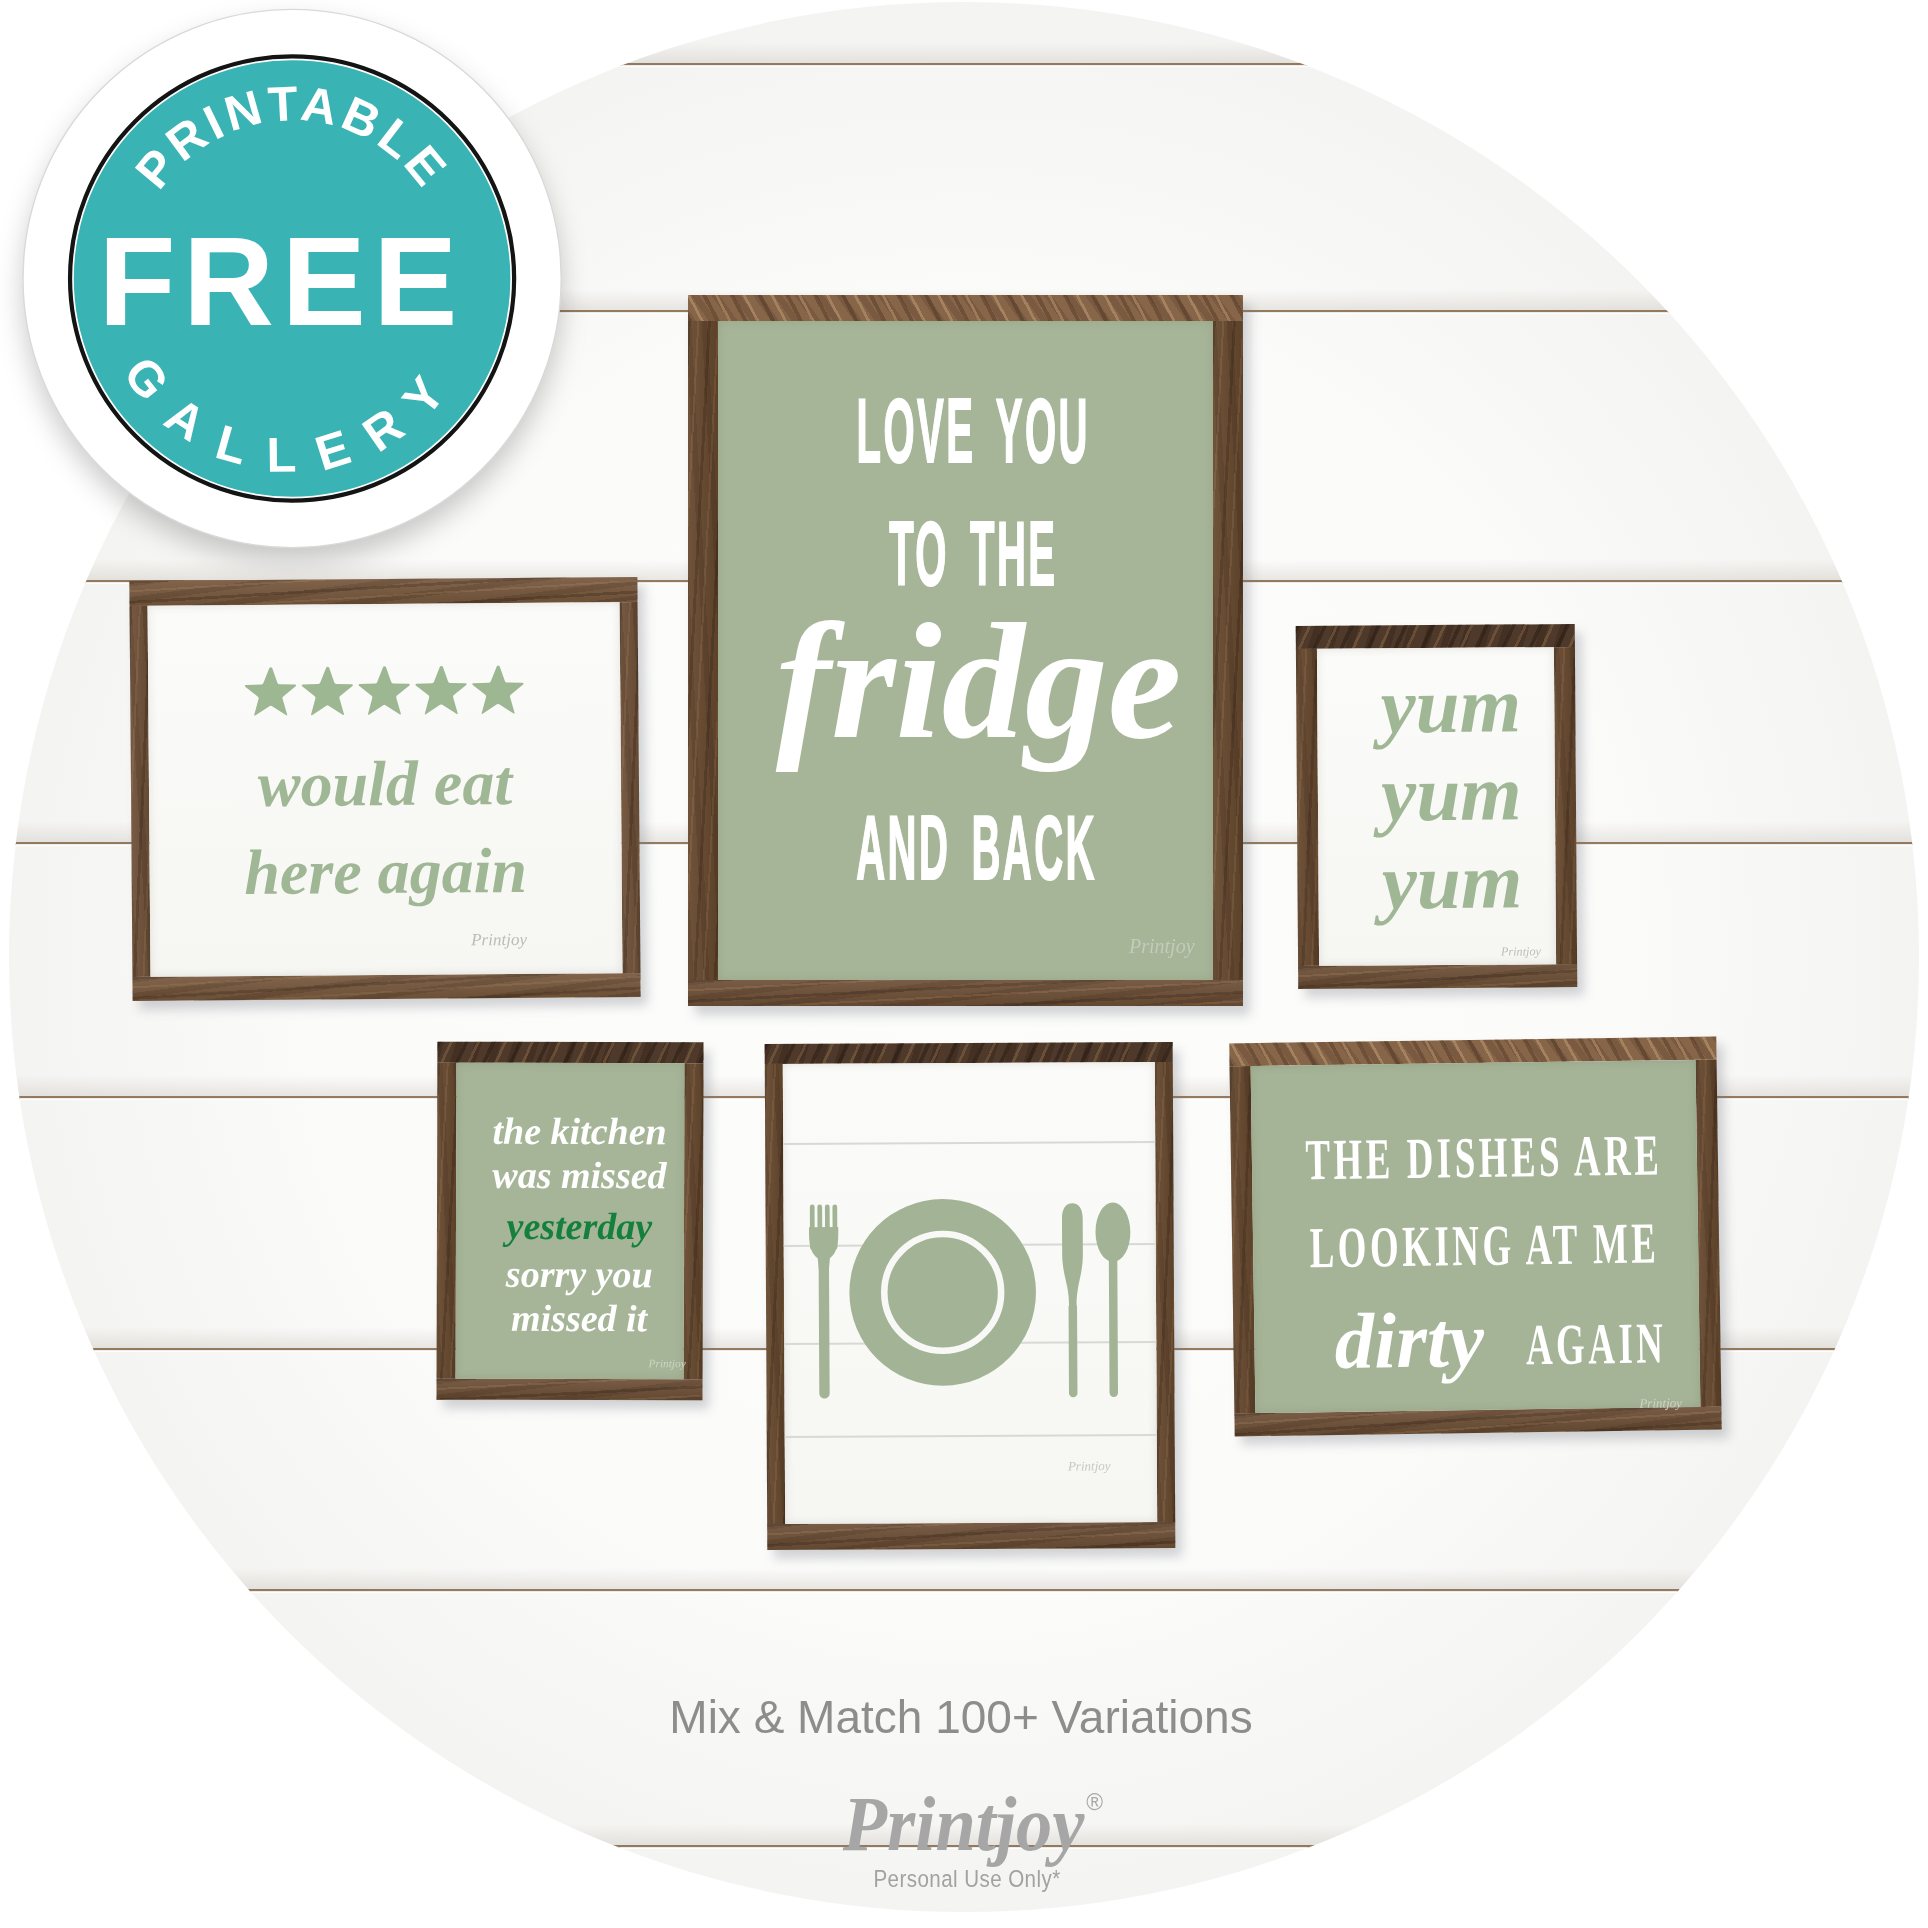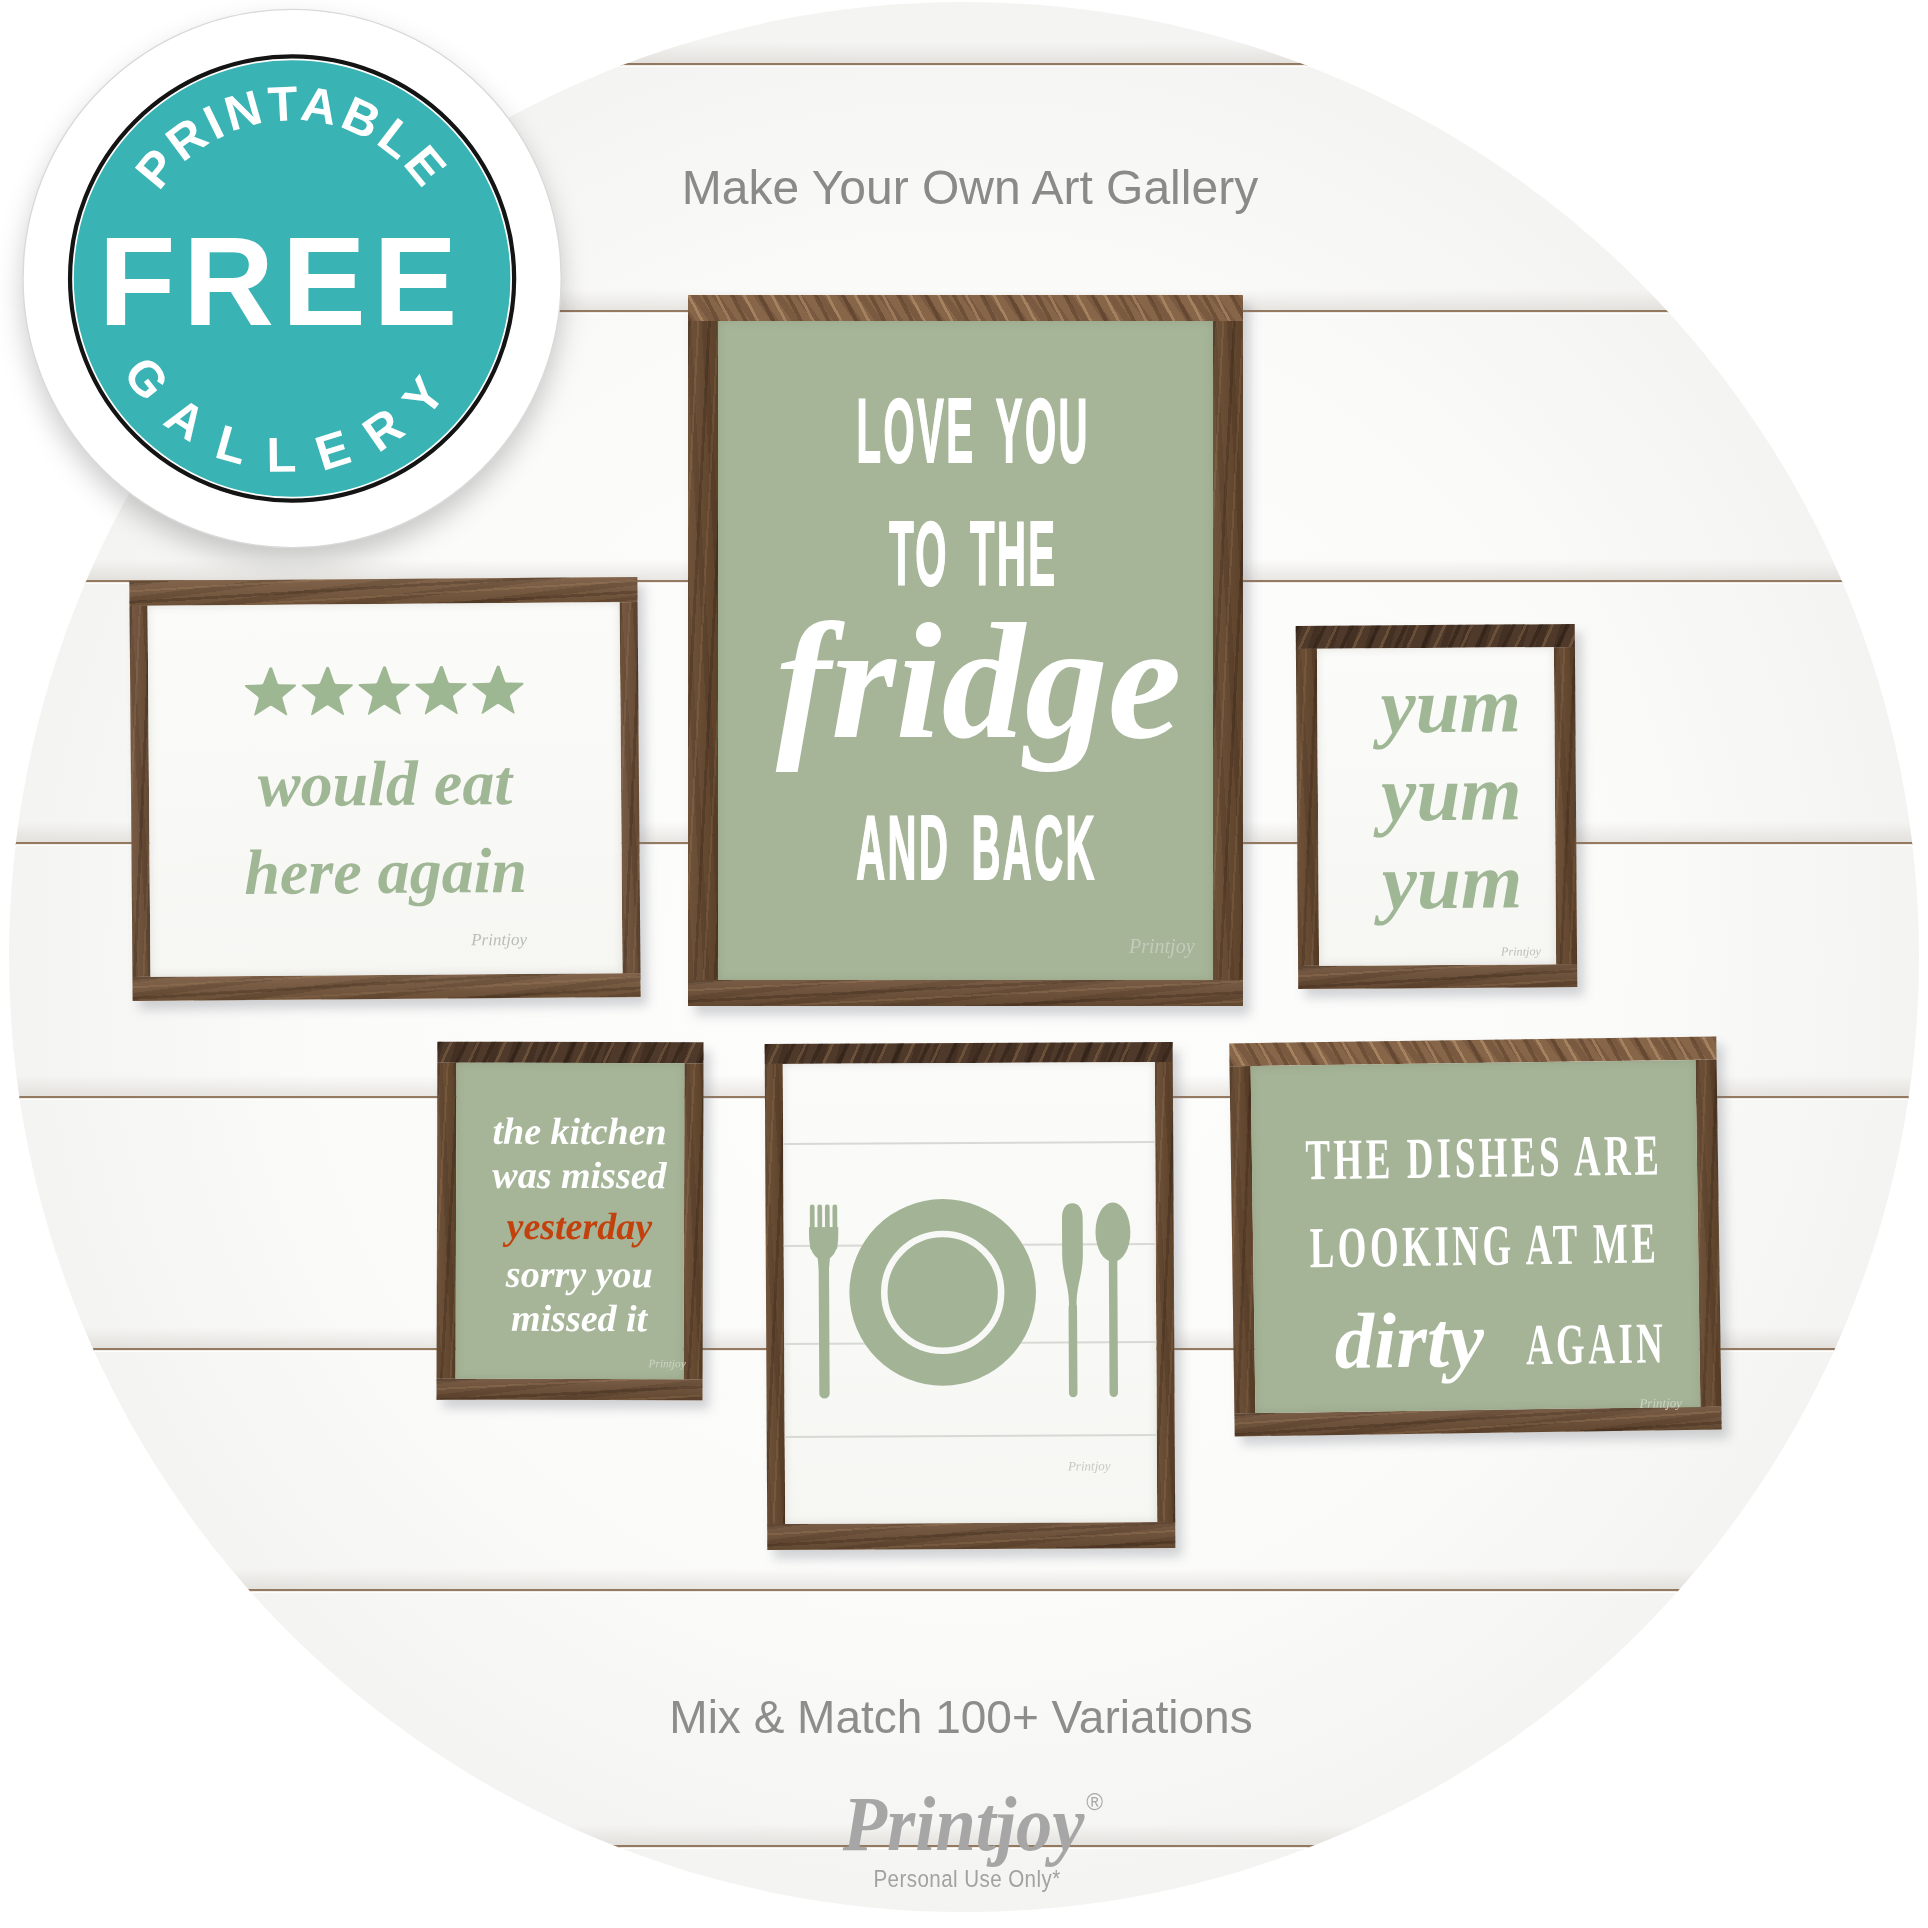--- a/index.html
+++ b/index.html
@@ -92,21 +92,20 @@
         <div class="line"></div>
         <div class="hi"></div>
       </div>
     <div class="gap" style="top:1822px;">
         <div class="shade"></div>
         <div class="line"></div>
         <div class="hi"></div>
       </div>
   </div>
 
-  <div class="cap" style="left:970px;top:160px;transform:translateX(-50%);font-size:48px;color:#8a8a8a;">Make Your Own Art Gallery</div>
 
   <div class="frame" id="f1" style="left:131px;top:579px;width:508px;height:420px;transform:rotate(-0.45deg);">
     <div class="wood" style="left:0;top:0;width:100%;height:24.5px;"></div>
     <div class="wood" style="left:0;bottom:0;width:100%;height:24.5px;"></div>
     <div class="wood v" style="left:0;top:24.5px;width:18px;bottom:24.5px;"></div>
     <div class="wood v" style="right:0;top:24.5px;width:18px;bottom:24.5px;"></div>
 
     <div class="panel white" style="left:18px;top:24.5px;right:18px;bottom:24.5px;"></div>
 
     <div class="abs ctr" style="left:0;top:85px;width:508px;height:55px;">
@@ -165,21 +164,21 @@
   </div>
 
   <div class="frame" id="f4" style="left:437px;top:1042px;width:266px;height:358px;transform:rotate(0.15deg);">
     <div class="wood dark" style="left:0;top:0;width:100%;height:21px;"></div>
     <div class="wood" style="left:0;bottom:0;width:100%;height:21px;"></div>
     <div class="wood v" style="left:0;top:21px;width:19px;bottom:21px;"></div>
     <div class="wood v" style="right:0;top:21px;width:19px;bottom:21px;"></div>
     <div class="panel green" style="left:19px;top:21px;right:19px;bottom:21px;"></div>
     <div class="abs script ctr" style="left:9.4px;top:66px;width:266px;height:45px;font-size:38px;color:#fff;text-align:center;">the kitchen</div>
     <div class="abs script ctr" style="left:9.4px;top:110px;width:266px;height:45px;font-size:38px;color:#fff;">was missed</div>
-    <div class="abs script ctr" style="left:9.4px;top:161px;width:266px;height:45px;font-size:38px;color:#c2410c;">yesterday</div>
+    <div class="abs script ctr" style="left:9.4px;top:161px;width:266px;height:45px;font-size:38px;color:#15803d;">yesterday</div>
     <div class="abs script ctr" style="left:9.4px;top:209px;width:266px;height:45px;font-size:38px;color:#fff;">sorry you</div>
     <div class="abs script ctr" style="left:9.4px;top:253px;width:266px;height:45px;font-size:38px;color:#fff;">missed it</div>
     <div class="abs pj" style="left:212px;top:315px;font-size:11.3px;color:#cdd5c4;">Printjoy</div>
   </div>
 
   <div class="frame" id="f5" style="left:766px;top:1043px;width:408px;height:506px;transform:rotate(-0.3deg);">
     <div class="wood dark" style="left:0;top:0;width:100%;height:20px;"></div>
     <div class="wood" style="left:0;bottom:0;width:100%;height:26px;"></div>
     <div class="wood v" style="left:0;top:20px;width:18px;bottom:26px;"></div>
     <div class="wood v" style="right:0;top:20px;width:18px;bottom:26px;"></div>

